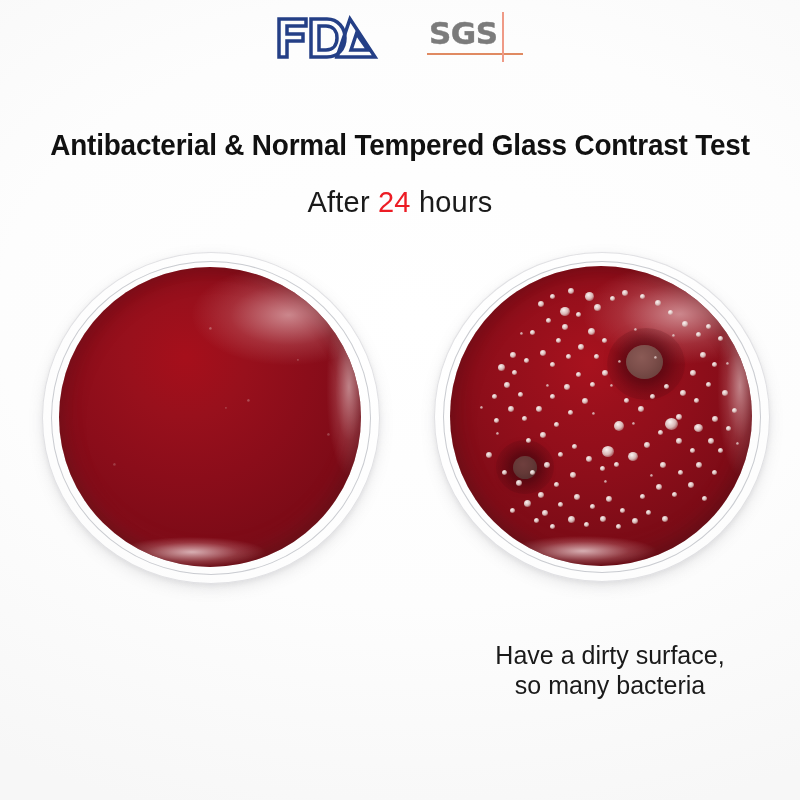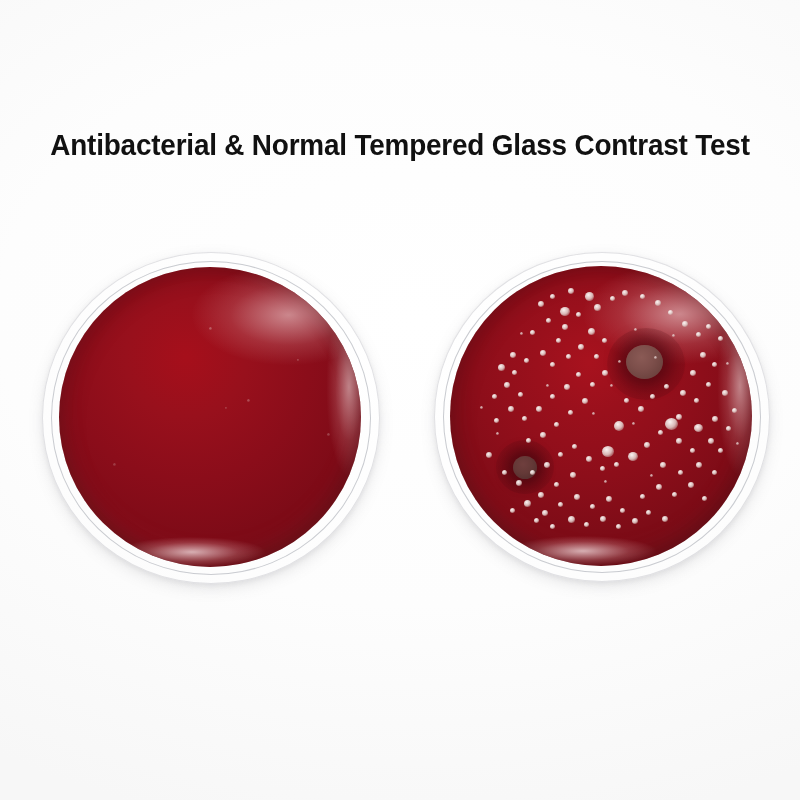--- a/index.html
+++ b/index.html
@@ -217,23 +217,47 @@
     left: 420px;
     width: 380px;
     text-align: center;
   }
 </style>
 </head>
 <body>
 
 <div id="stage">
 
+  <div class="logo-bar">
+
+    <div title="FDA">
+      <svg class="fda-logo" viewBox="0 0 208 96">
+        <g fill="none" stroke="#243f86" stroke-width="7">
+
+          <path d="M8 88 L8 12 L62 12 L62 26 L24 26 L24 42 L56 42 L56 56 L24 56 L24 88 Z"></path>
+
+          <path d="M72 12 L104 12 C126 12 140 30 140 50 C140 72 126 88 104 88 L72 88 Z M88 26 L88 74 L102 74 C116 74 124 64 124 50 C124 36 116 26 102 26 Z"></path>
+
+          <path d="M150 12 L200 88 L124 88 Z"></path>
+          <path d="M152 74 L186 74 L163 41 Z"></path>
+        </g>
+      </svg>
+    </div>
+
+    <div class="sgs-logo">
+      <div class="sgs-hline"></div>
+      <div class="sgs-text">SGS</div>
+      <div class="sgs-vline"></div>
+    </div>
+
+  </div>
 
   <div class="title">Antibacterial &amp; Normal Tempered Glass Contrast Test</div>
 
+  <div class="subtitle"><span>After </span><span class="hl">24</span><span> hours</span></div>
 
   <div class="dish" style="left:42px; top:252px; width:338px; height:332px;">
     <div class="dish-glass" style="left:0; top:0; width:338px; height:332px;"></div>
     <div class="dish-rim-inner" style="left:9px; top:9px; width:318px; height:312px;"></div>
     <div class="agar agar-left" style="left:17px; top:15px; width:302px; height:300px;">
       <div class="agar-specular spec-a" style="inset:0;"></div>
       <div class="agar-specular spec-b" style="inset:0;"></div>
       <div class="agar-specular spec-bottom" style="inset:0;"></div>
 
       <div class="colony tiny" style="left:150px; top:60px; width:3px; height:3px; opacity:.45;"></div>
@@ -388,14 +412,16 @@
       <div class="colony tiny" style="left:286px; top:176px; width:3px; height:3px;"></div>
       <div class="colony tiny" style="left:200px; top:208px; width:3px; height:3px;"></div>
       <div class="colony tiny" style="left:154px; top:214px; width:3px; height:3px;"></div>
       <div class="colony tiny" style="left:46px;  top:166px; width:3px; height:3px;"></div>
       <div class="colony tiny" style="left:30px;  top:140px; width:3px; height:3px;"></div>
       <div class="colony tiny" style="left:168px; top:94px;  width:3px; height:3px;"></div>
       <div class="colony tiny" style="left:184px; top:62px;  width:3px; height:3px;"></div>
     </div>
   </div>
 
+  <div class="caption caption-right">Have a dirty surface,
+ so many  bacteria</div>
 
 </div>
 
 </body></html>

